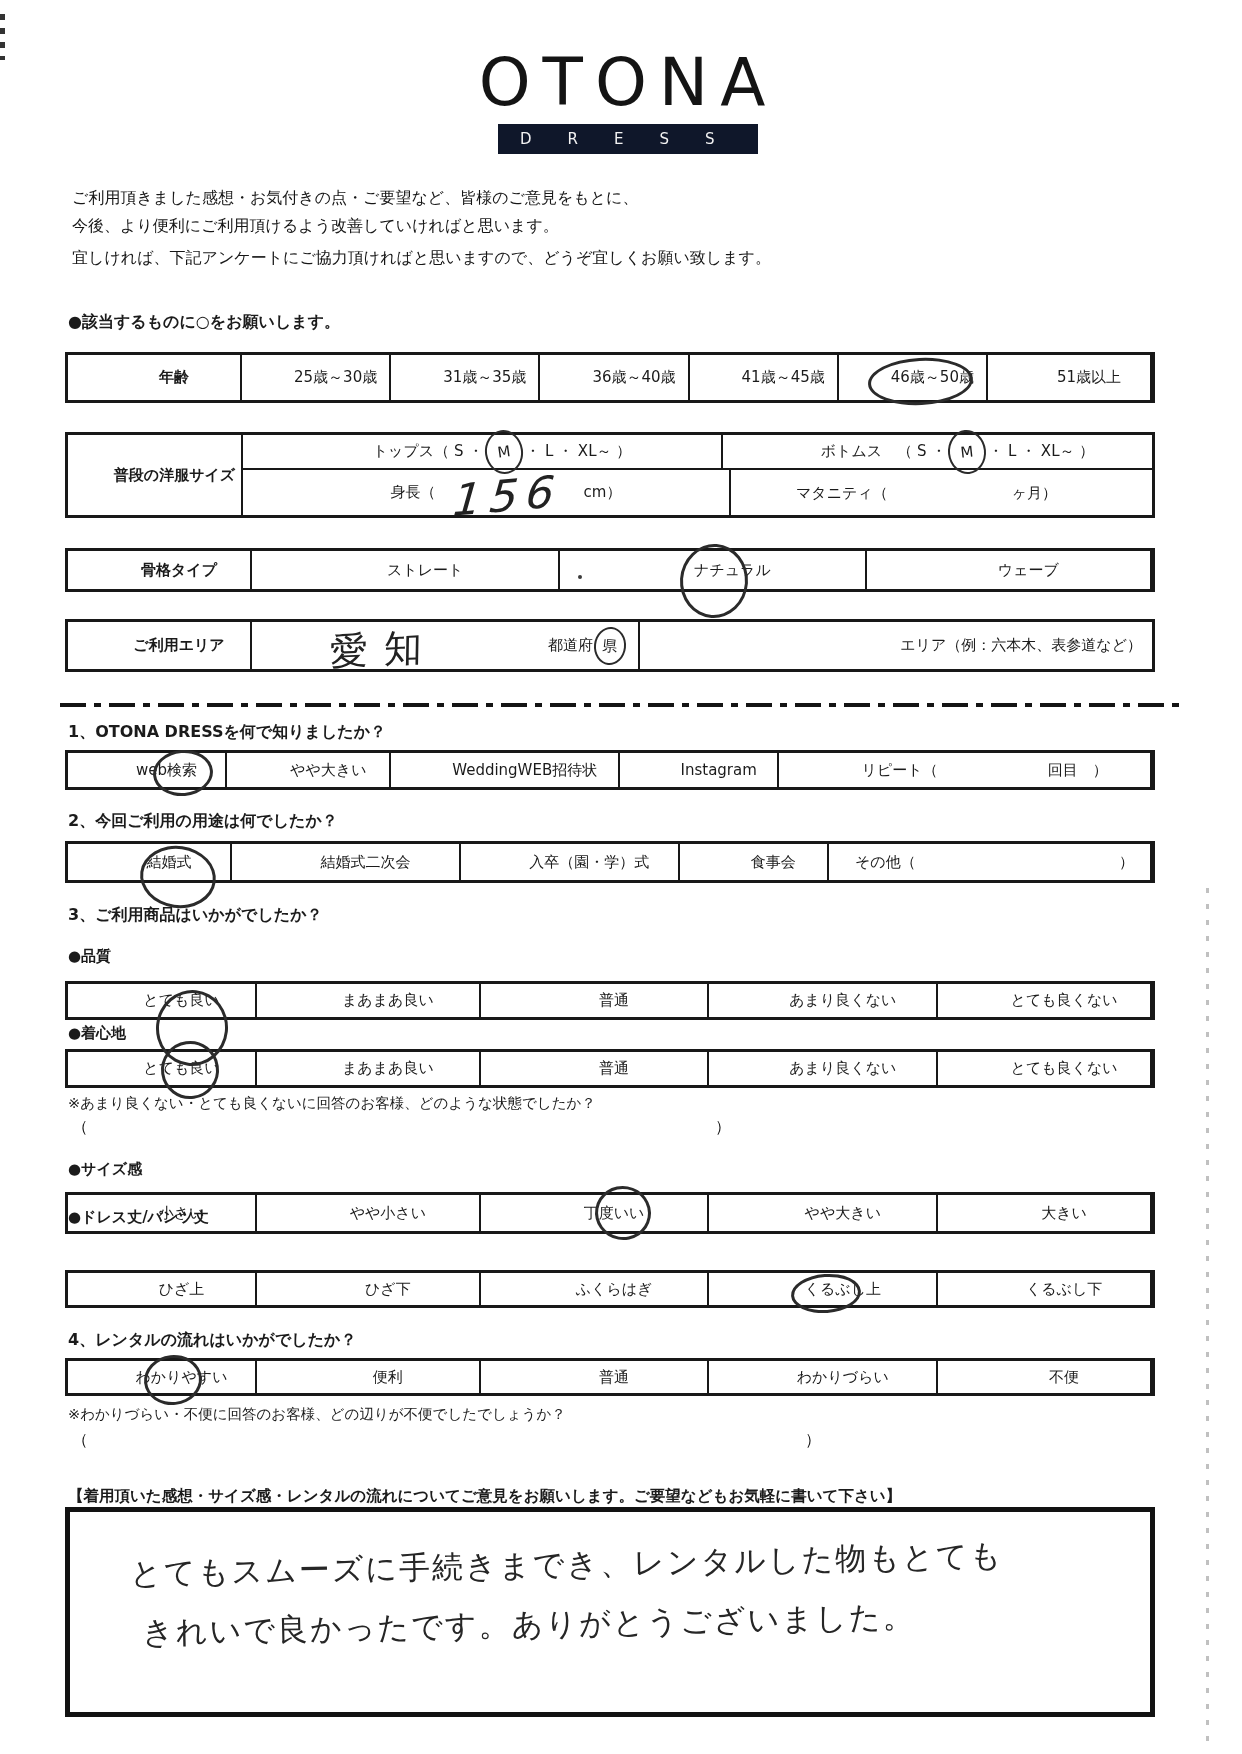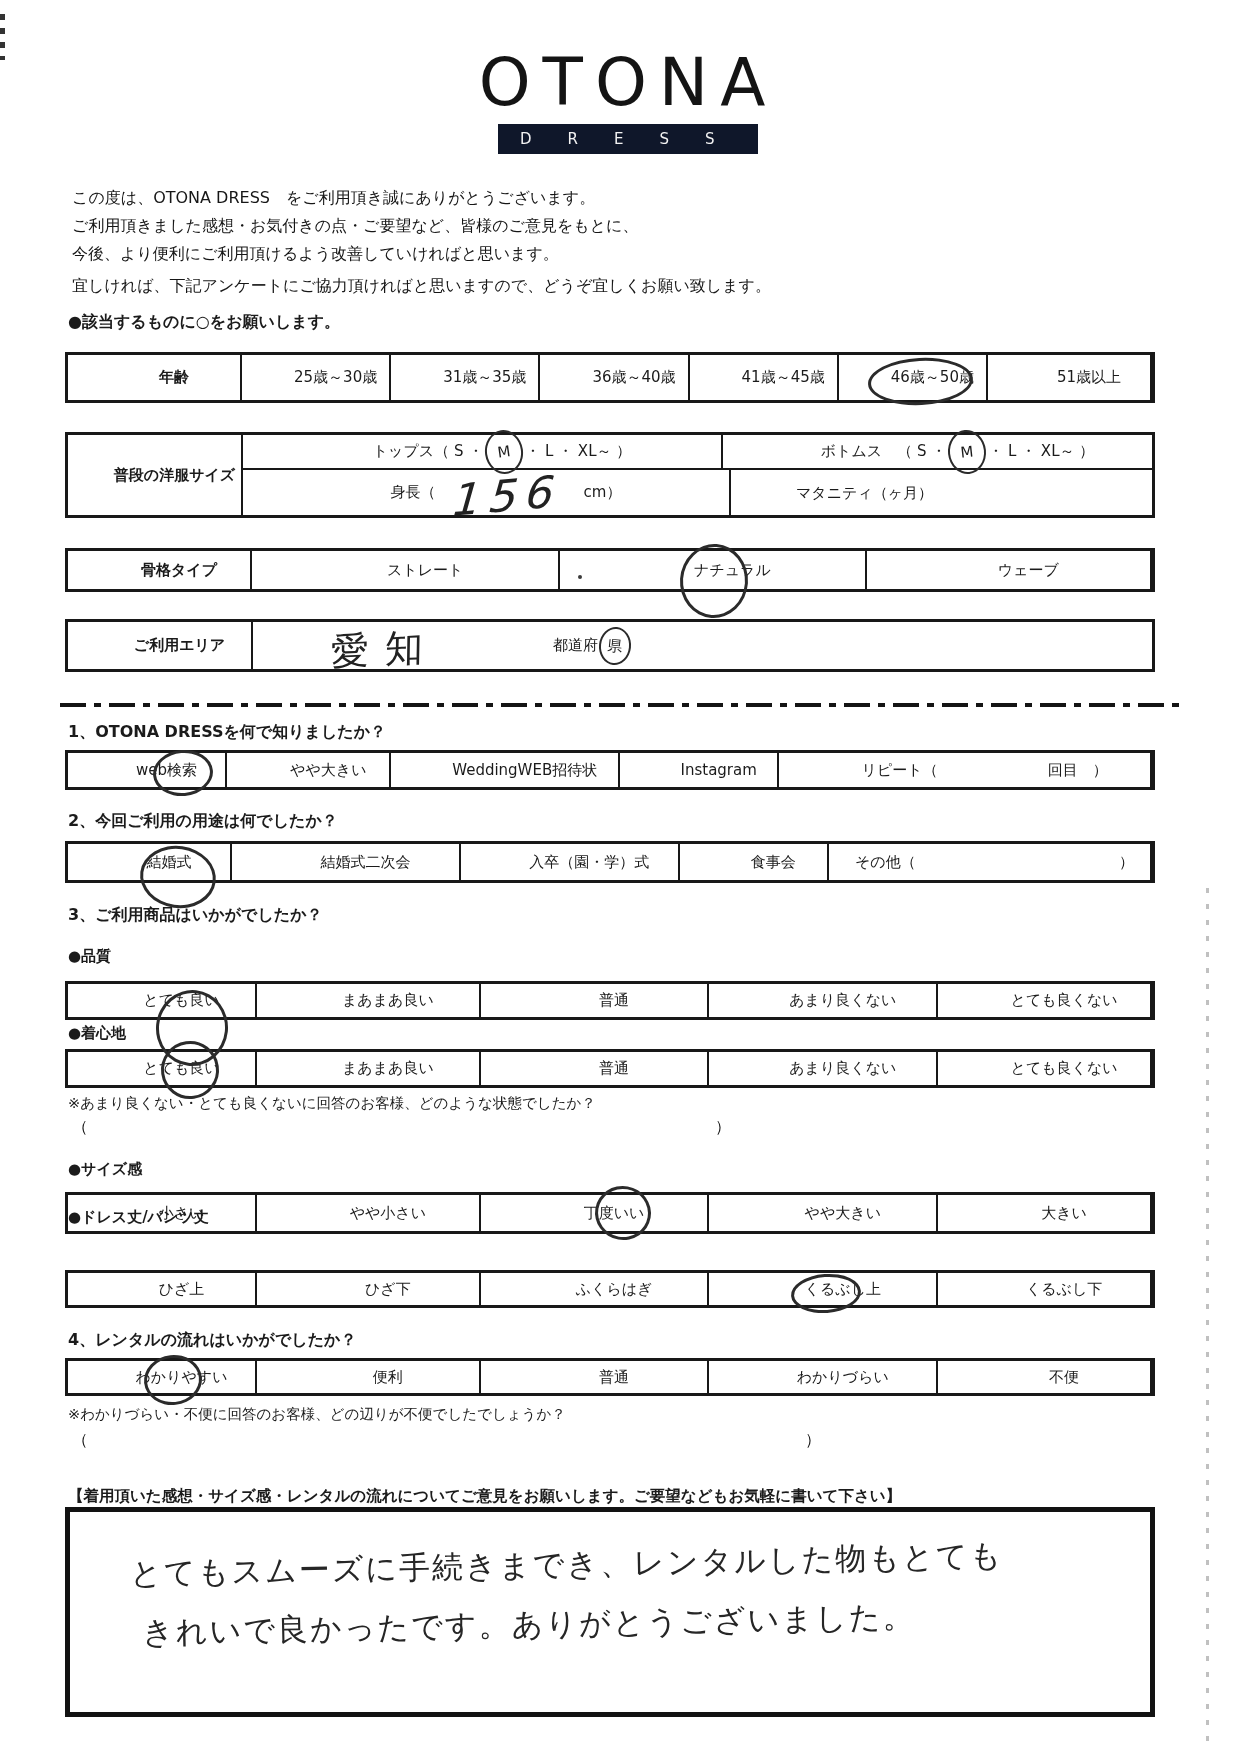--- a/index.html
+++ b/index.html
@@ -54,21 +54,20 @@
 
 <div class="abs" style="left:0;top:14px;width:5px;height:46px;background:repeating-linear-gradient(180deg,#333 0 6px,transparent 6px 14px);"></div>
 <div class="abs" style="left:1206px;top:888px;width:3px;height:860px;background:repeating-linear-gradient(180deg,#8d8d8d 0 5px,transparent 5px 16px);opacity:.55;"></div>
 
 <div class="logo">
   <div class="logo-main">OTONA</div>
   <div class="logo-bar">DRESS</div>
 </div>
 
 <div class="intro">
-  <div>この度は、OTONA DRESS　をご利用頂き誠にありがとうございます。</div>
   <div>ご利用頂きました感想・お気付きの点・ご要望など、皆様のご意見をもとに、</div>
   <div>今後、より便利にご利用頂けるよう改善していければと思います。</div>
   <div style="margin-top:4px">宜しければ、下記アンケートにご協力頂ければと思いますので、どうぞ宜しくお願い致します。</div>
 </div>
 
 <div class="instruction">●該当するものに○をお願いします。</div>
 
 <div class="tbl" style="top:352px;height:51px">
   <div class="cell hdrcell" style="width:175px">年齢</div>
   <div class="cell" style="width:150px">25歳～30歳</div>
@@ -98,21 +97,21 @@
         </span>
         <span>・ L ・ XL～ ）</span>
       </div>
     </div>
     <div style="display:flex;flex:1">
       <div class="cell" style="width:488px">
         <span>身長（</span>
         <span class="hw" style="font-size:44px;font-style:italic;letter-spacing:8px;margin:0 22px -6px 18px;transform:skewX(-10deg) rotate(-5deg)">156</span>
         <span>cm）</span>
       </div>
-      <div class="cell" style="flex:1;border-right:0;justify-content:flex-start;padding:1px 95px 0 65px">
+      <div class="cell" style="flex:1;border-right:0;justify-content:space-between;padding:1px 95px 0 65px">
         <span>マタニティ（</span>
         <span>ヶ月）</span>
       </div>
     </div>
   </div>
 </div>
 
 <div class="tbl" style="top:548px;height:44px">
   <div class="cell hdrcell" style="width:185px">骨格タイプ</div>
   <div class="cell" style="width:310px">ストレート</div>
@@ -126,20 +125,21 @@
   <div class="cell hdrcell" style="width:185px">ご利用エリア</div>
   <div class="cell" style="width:390px;justify-content:flex-start;padding:0 12px 0 78px">
     <span class="hw" style="font-size:38px;letter-spacing:16px;transform:rotate(-3deg) skewX(-4deg);margin-bottom:-8px">愛知</span>
     <span style="margin-left:auto;display:inline-flex;align-items:center">
       <span>都道府</span>
       <span class="ring" style="width:32px;height:38px;margin:-9px 0 -9px 1px;transform:rotate(6deg)">
         <span>県</span>
       </span>
     </span>
   </div>
+  <div class="cell" style="width:515px;justify-content:flex-end;padding-right:10px">エリア（例：六本木、表参道など）</div>
 </div>
 
 <div class="divider"></div>
 
 <div class="qtitle" style="top:722px">1、OTONA DRESSを何で知りましたか？</div>
 <div class="tbl" style="top:750px;height:40px">
   <div class="cell" style="width:160px">web検索</div>
   <div class="cell" style="width:165px">やや大きい</div>
   <div class="cell" style="width:230px">WeddingWEB招待状</div>
   <div class="cell" style="width:160px">Instagram</div>

